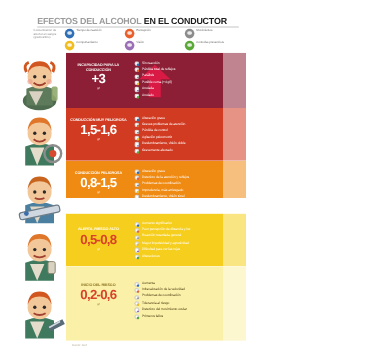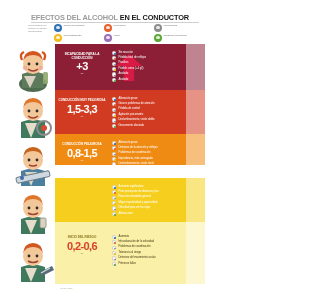--- a/index.html
+++ b/index.html
@@ -151,21 +151,21 @@
     </div>
   </div>
 
   <div class="band" style="top:90px;height:44px;">
     <div class="bandbg">
       <div class="core" style="background:#d13b22"></div>
       <div class="tail" style="background:#d13b22"></div>
     </div>
     <div class="lvlbox" style="top:9px;">
       <div class="lvlname">CONDUCCIÓN MUY PELIGROSA</div>
-      <div class="lvlval">1,5-3,3</div>
+      <div class="lvlval">1,5-1,6</div>
       <div class="lvlunit">g/l</div>
     </div>
     <div class="bullets" style="top:6px;">
       <div class="bul">
           <span class="buldot">
             <i style="background:#2f6fb5"></i>
           </span>
           <span class="bultxt">Alteración grave</span>
         </div>
       <div class="bul">
@@ -248,20 +248,25 @@
           </span>
           <span class="bultxt">Adopción de maniobras erróneas</span>
         </div>
     </div>
   </div>
 
   <div class="band" style="top:178px;height:44px;">
     <div class="bandbg">
       <div class="core" style="background:#f6cf1e"></div>
       <div class="tail" style="background:#f6cf1e"></div>
+    </div>
+    <div class="lvlbox" style="top:12px;">
+      <div class="lvlname">ALERTA, RIESGO ALTO</div>
+      <div class="lvlval" style="color:#d8412a">0,5-0,8</div>
+      <div class="lvlunit">g/l</div>
     </div>
     <div class="bullets" style="top:6px;">
       <div class="bul">
           <span class="buldot">
             <i style="background:#2f6fb5"></i>
           </span>
           <span class="bultxt">Aumento significativo</span>
         </div>
       <div class="bul">
           <span class="buldot">

